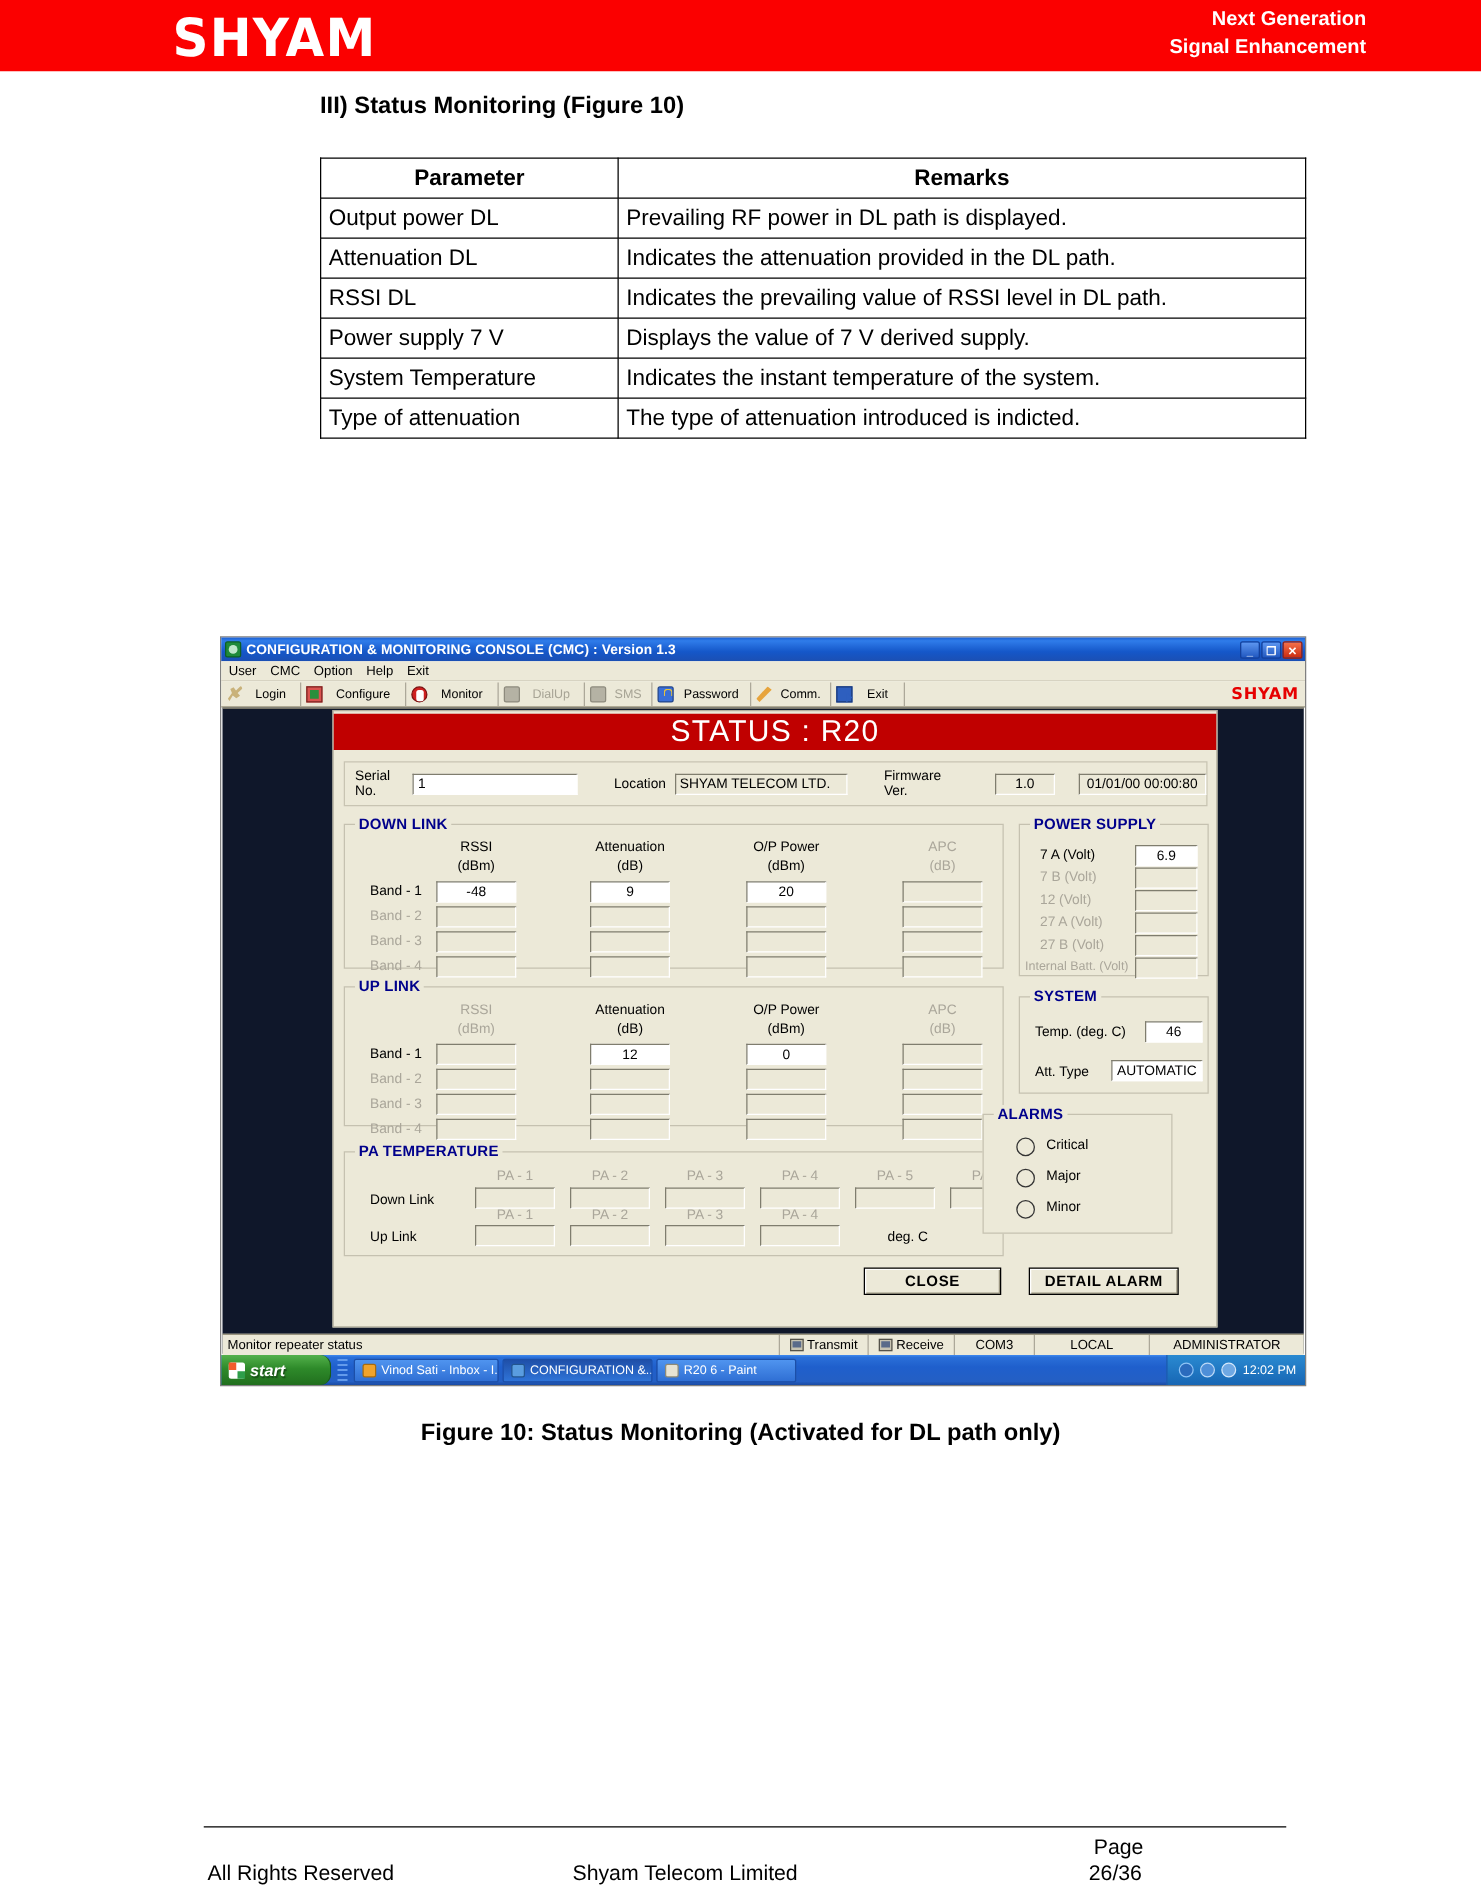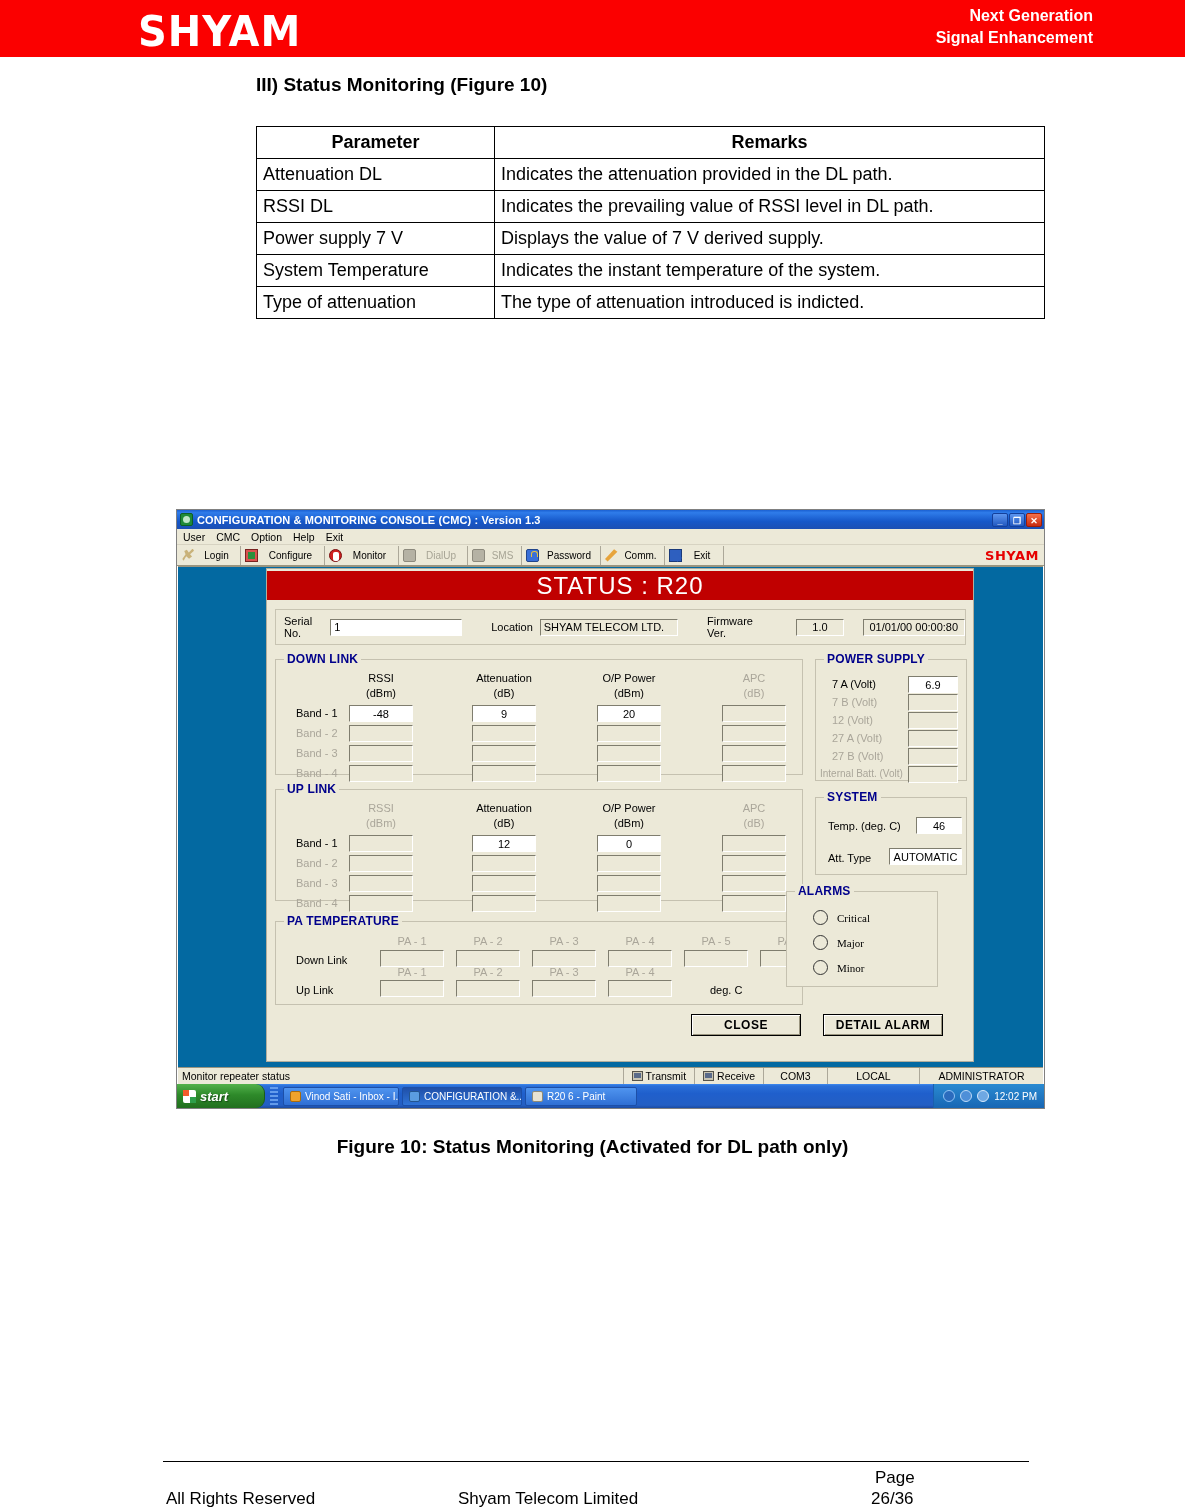--- a/index.html
+++ b/index.html
@@ -130,21 +130,21 @@
   .ico-exit:after{content:"";position:absolute;right:-1px;top:4px;width:0;height:0;border-left:5px solid #2e5fbf;border-top:4px solid transparent;border-bottom:4px solid transparent;}
   .toolbar-logo{
     margin-left:auto; padding-right:5px;
     color:#e60000; font-weight:bold; font-size:13px;
     font-family:"DejaVu Sans", sans-serif; letter-spacing:0.5px;
   }
 
   
   .mdi{
     position:absolute; left:1px; top:56px; right:1px; bottom:25px;
-    background:#0369a1;
+    background:#0f172a;
     border-top:1px solid #9a957f;
   }
 
   
   .statusdlg{
     position:absolute; left:88px; top:1px;
     width:708px; height:494px;
     background:#ece9d8;
     border:1px solid #b2ae9d;
   }
@@ -199,21 +199,21 @@
     border-top:1.5px solid #7f7d6e;
     border-left:1.5px solid #7f7d6e;
     border-right:1px solid #ffffff;
     border-bottom:1px solid #ffffff;
     background:#ece9d8;
     font-size:11px; color:#000;
     display:flex; align-items:center; justify-content:center;
   }
   .box.active{ background:#ffffff; }
 
-  .ledrow{ position:absolute; display:flex; align-items:center; gap:9px; font-size:11px; color:#000;font-family:Liberation Serif, serif;}
+  .ledrow{ position:absolute; display:flex; gap:9px; font-size:11px; color:#000;}
   .led{ width:15px; height:15px; border-radius:50%; border:1.3px solid #333; background:#ece9d8; }
 
   .btn{
     position:absolute; height:22px;
     background:#ece9d8;
     border:1px solid #000;
     box-shadow:inset 1px 1px 0 #ffffff, inset -1px -1px 0 #9a957f;
     display:flex; align-items:center; justify-content:center;
     font-size:12px; font-weight:bold; color:#000;
     letter-spacing:0.5px;
@@ -316,20 +316,24 @@
 <div class="doc-heading">III) Status Monitoring (Figure 10)</div>
 
 <table class="param-table">
   <thead>
     <tr>
       <th class="p-col">Parameter</th>
       <th>Remarks</th>
     </tr>
   </thead>
   <tbody id="param-rows">
+      <tr>
+        <td class="p-col">Output power DL</td>
+        <td>Prevailing RF power in DL path is displayed.</td>
+      </tr>
       <tr>
         <td class="p-col">Attenuation DL</td>
         <td>Indicates the attenuation provided in the DL path.</td>
       </tr>
       <tr>
         <td class="p-col">RSSI DL</td>
         <td>Indicates the prevailing value of RSSI level in DL path.</td>
       </tr>
       <tr>
         <td class="p-col">Power supply 7 V</td>

